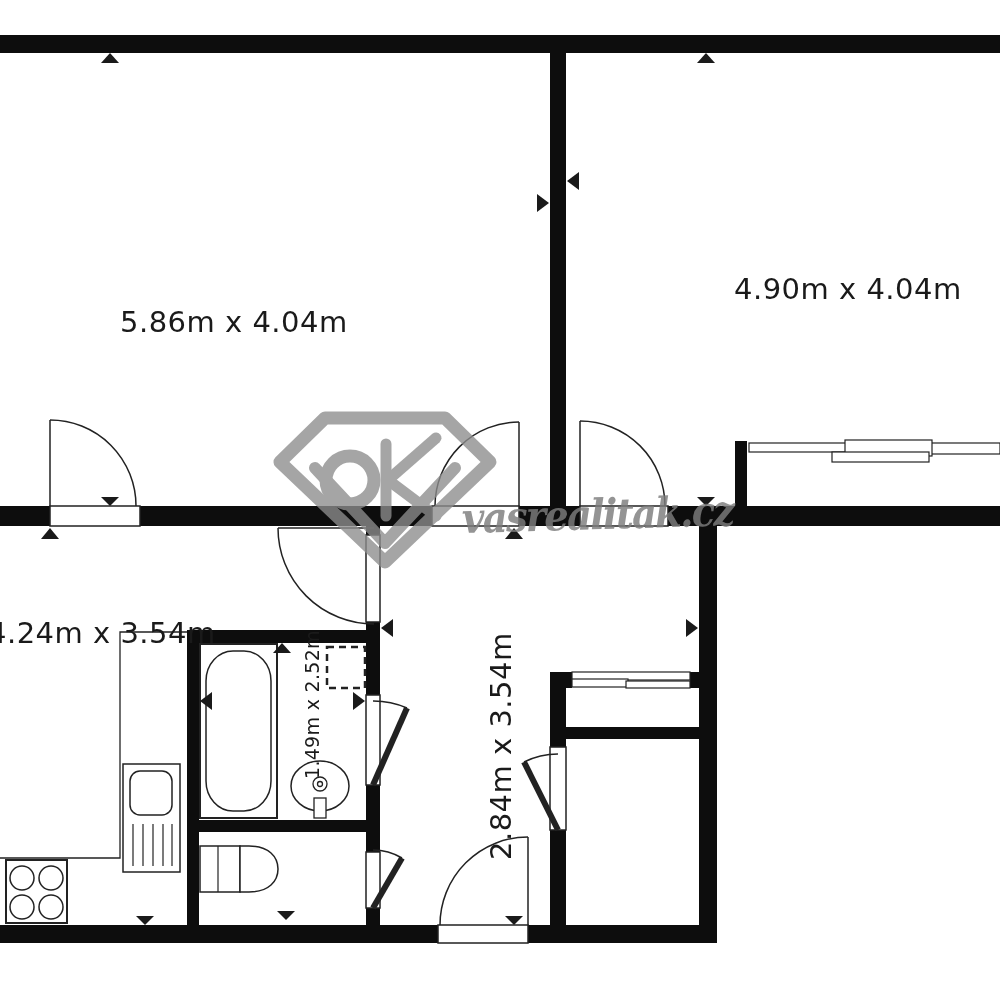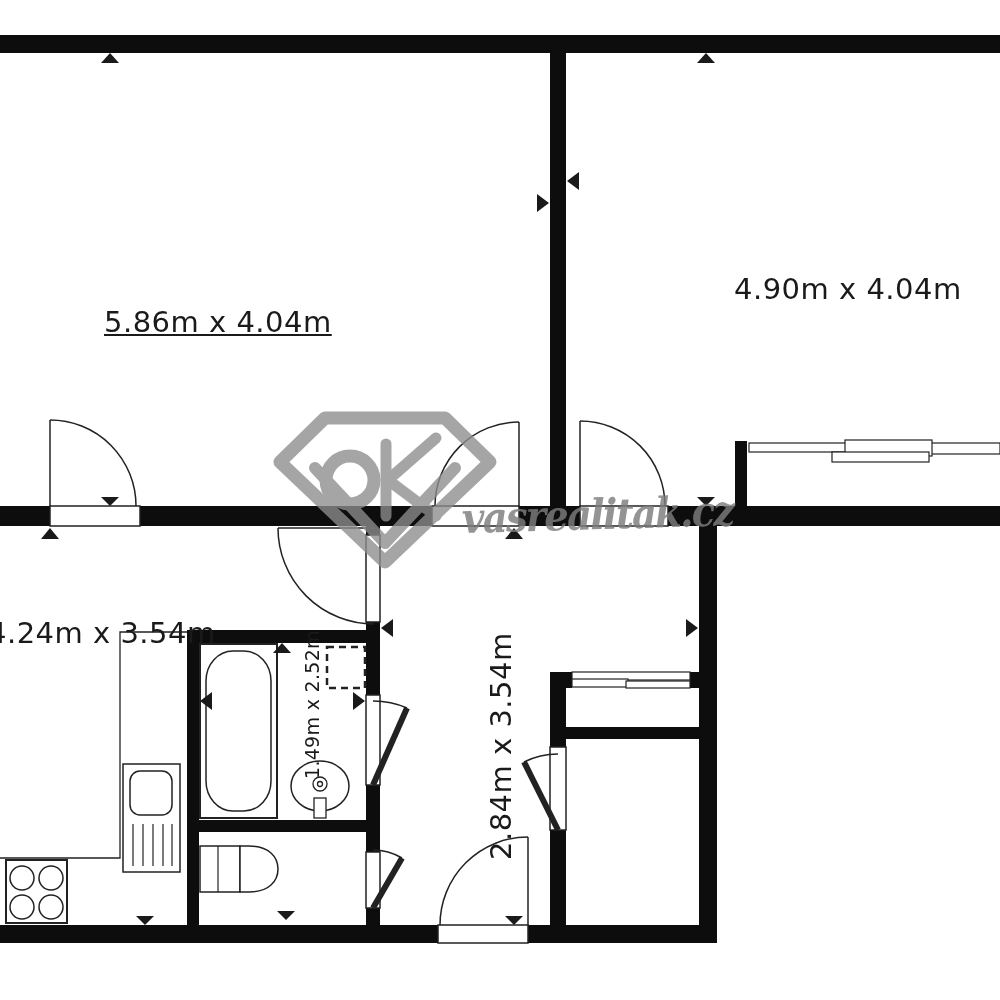--- a/index.html
+++ b/index.html
@@ -168,21 +168,21 @@
     <g fill="none" stroke="#8d8d8d" opacity="0.78" stroke-linejoin="round" stroke-linecap="round">
       <polygon points="325,418 445,418 490,462 385,562 280,462" stroke-width="13"></polygon>
       <path d="M315,468 L385,543 L455,468" stroke-width="12"></path>
       <circle cx="350" cy="480" r="24" stroke-width="13"></circle>
       <line x1="386" y1="444" x2="386" y2="516" stroke-width="11"></line>
       <line x1="388" y1="480" x2="436" y2="438" stroke-width="11"></line>
       <line x1="388" y1="480" x2="436" y2="516" stroke-width="11"></line>
     </g>
   </svg>
 
-  <div class="room-label" style="left:104px;top:305px;text-decoration:underline;">5.86m x 4.04m</div>
+  <div class="room-label" style="left:120px;top:305px;">5.86m x 4.04m</div>
 
   <div class="room-label" style="left:734px;top:272px;">4.90m x 4.04m</div>
 
   <div class="room-label" style="left:-12px;top:616px;">4.24m x 3.54m</div>
 
   <div class="room-label rot" style="left:391px;top:733px;width:220px;">2.84m x 3.54m</div>
 
   <div class="room-label small rot" style="left:244px;top:700px;width:136px;">1.49m x 2.52m</div>
 
   <div class="watermark-text">vasrealitak.cz</div>

